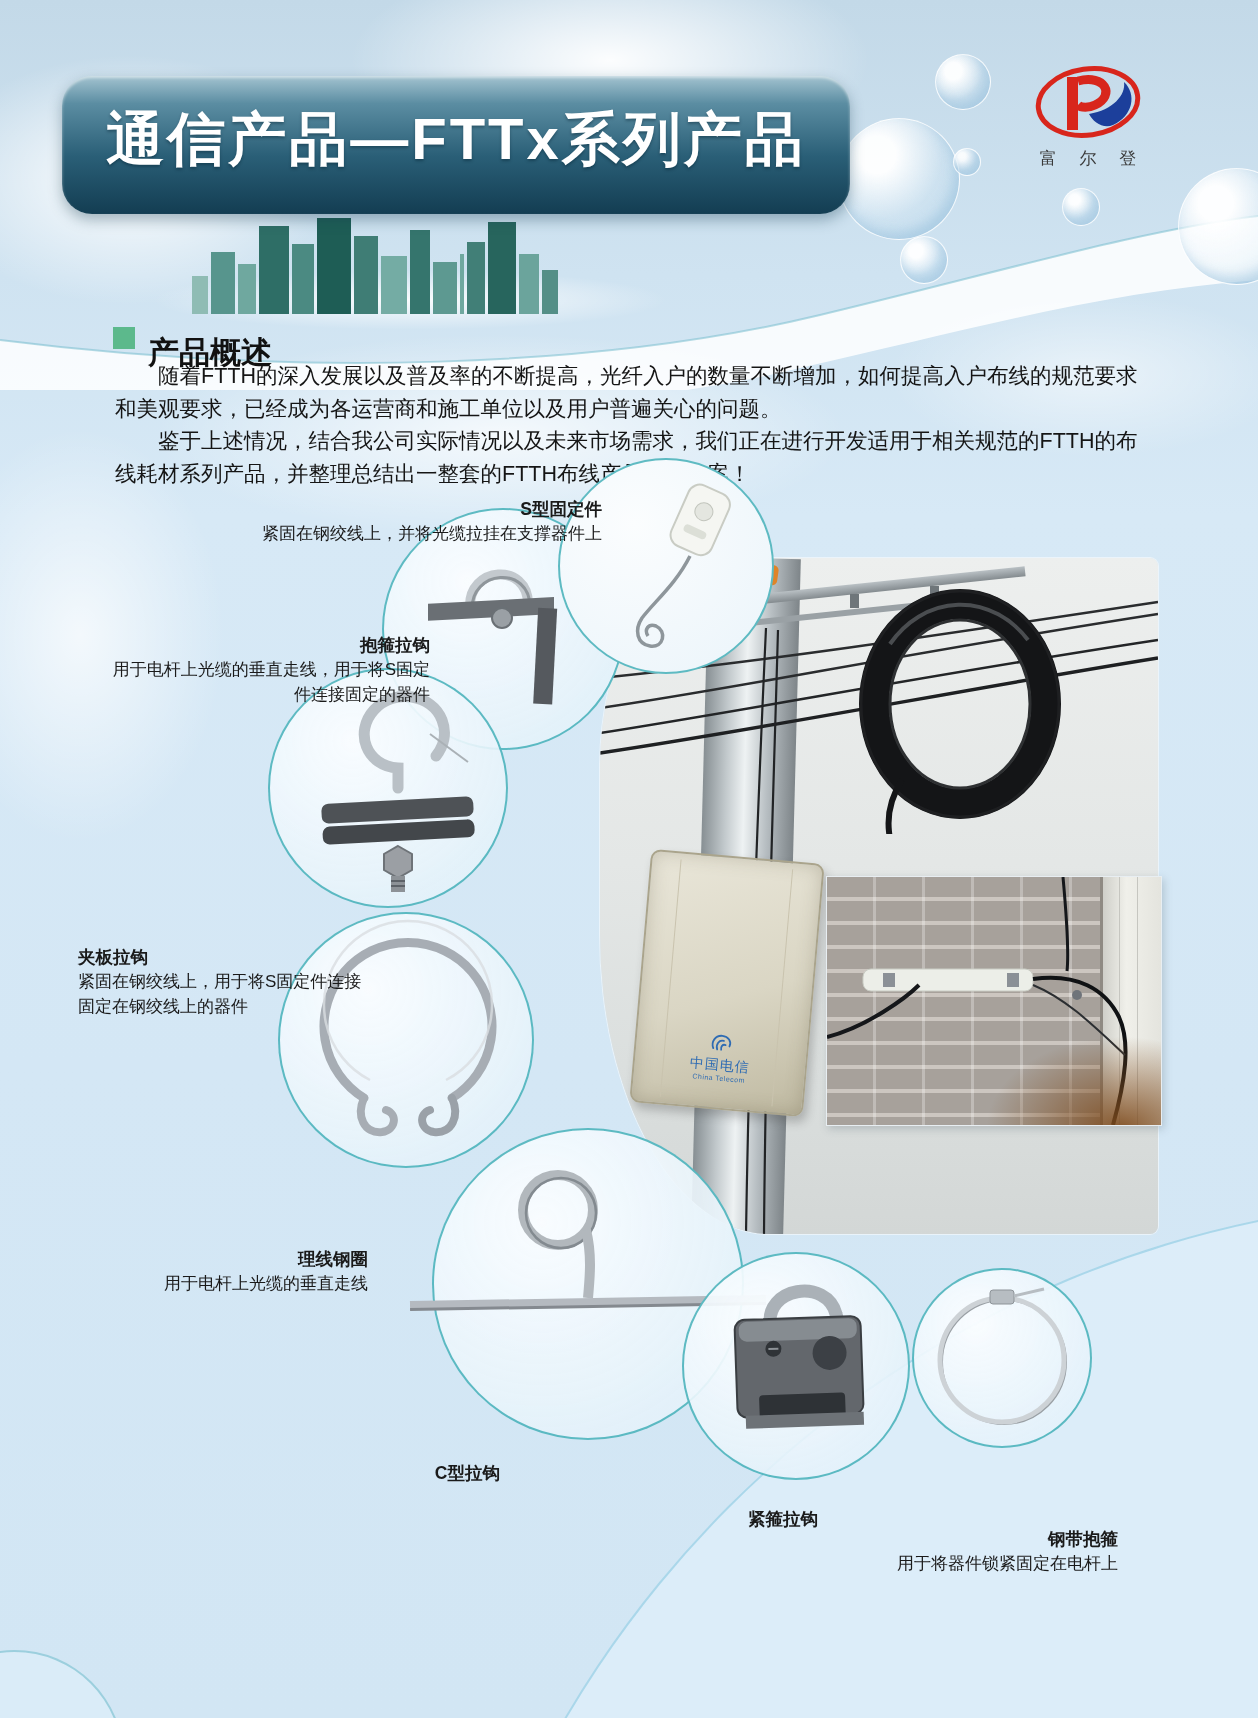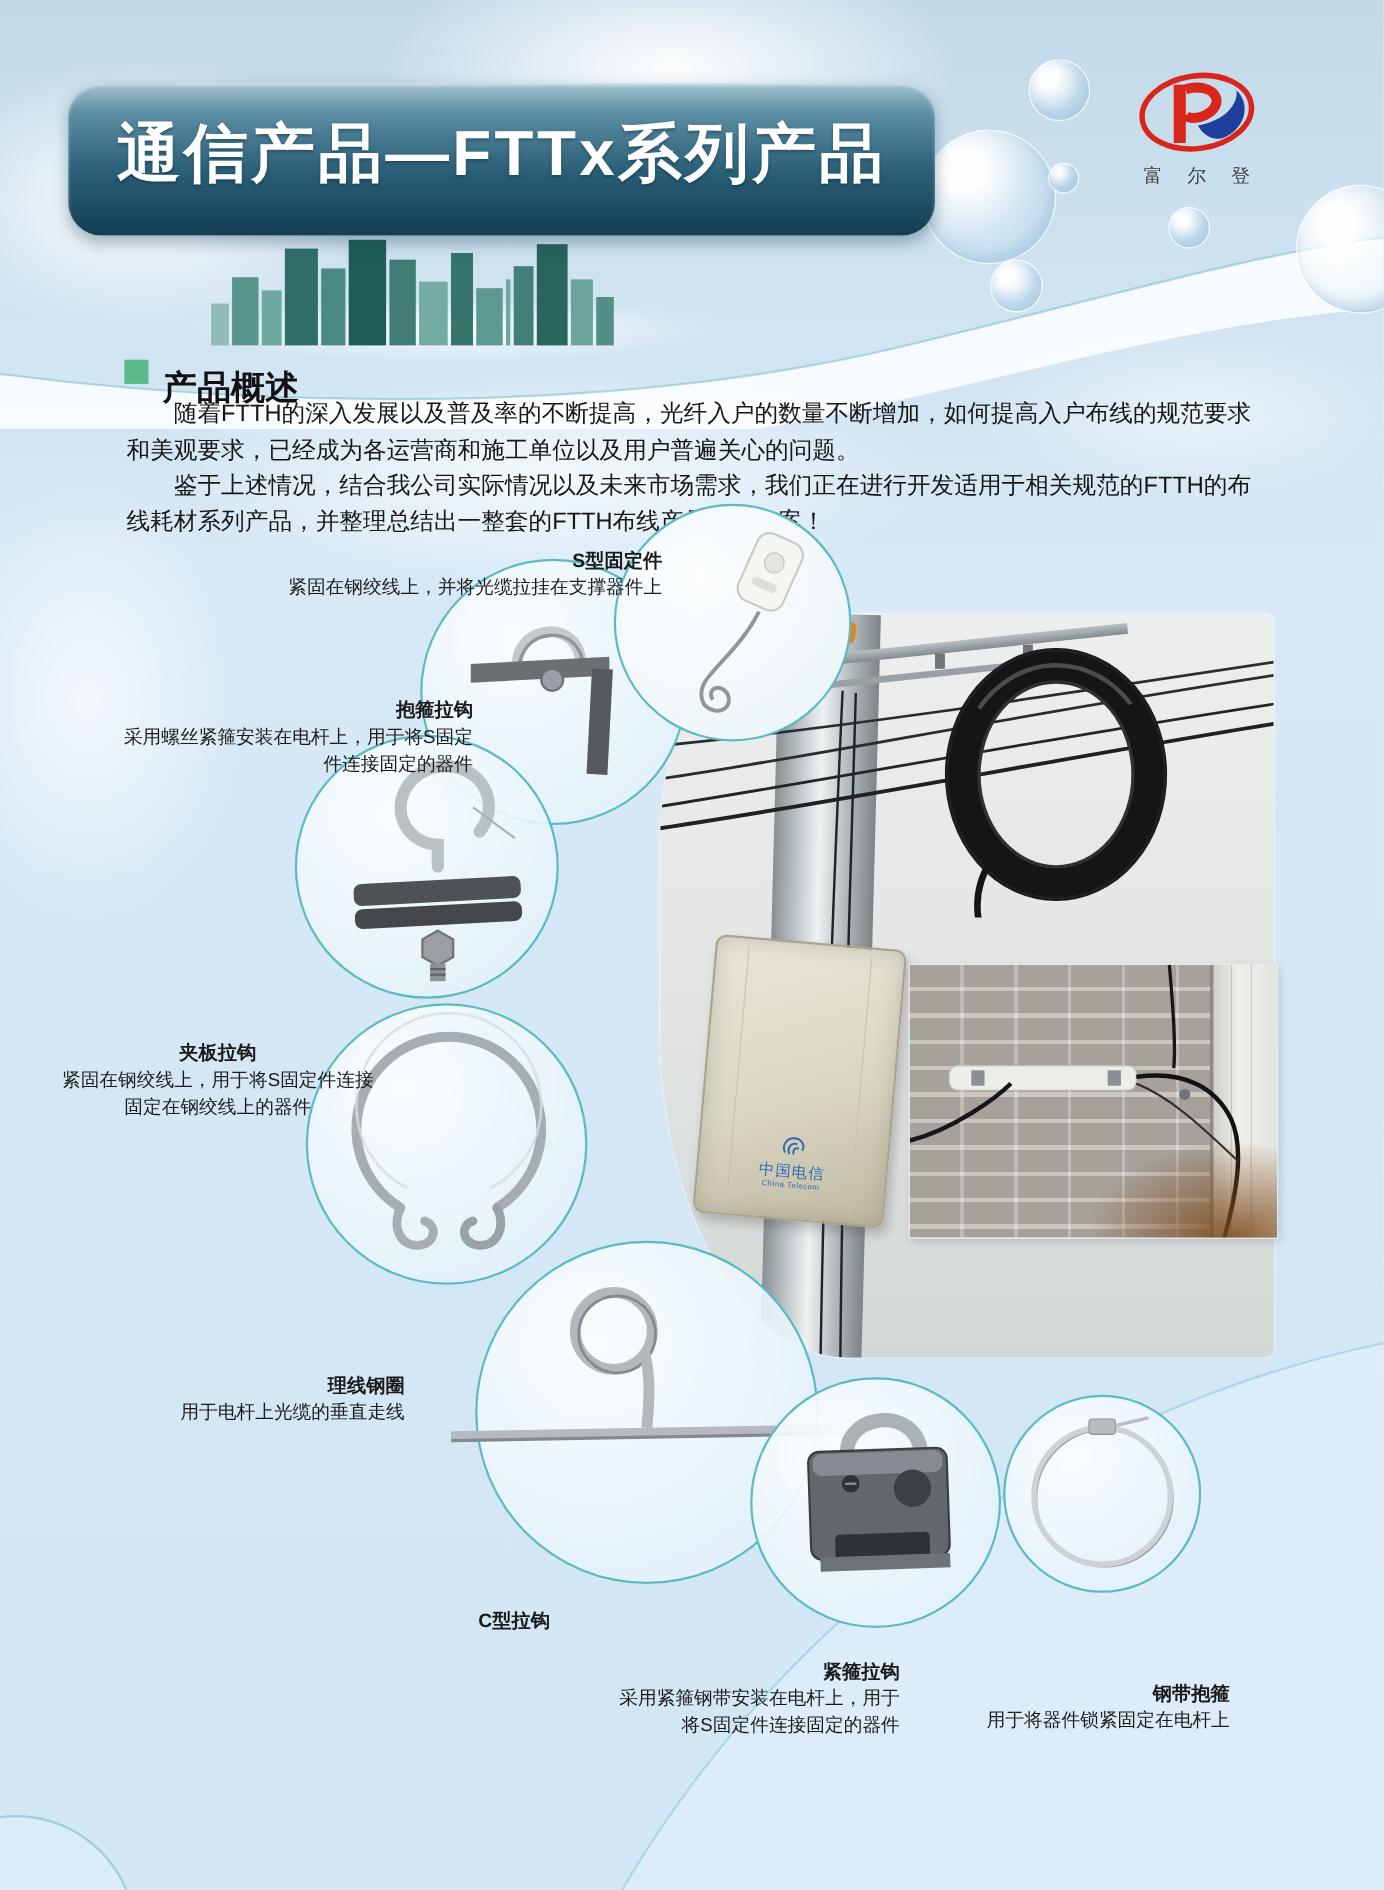--- a/index.html
+++ b/index.html
@@ -286,40 +286,39 @@
     </svg>
   </div>
 
   <div class="plabel" style="right:656px;top:496px;width:400px;text-align:right">
     <div class="pname">S型固定件</div>
     <div class="pdesc">紧固在钢绞线上，并将光缆拉挂在支撑器件上</div>
   </div>
 
   <div class="plabel" style="right:828px;top:632px;width:330px;text-align:right">
     <div class="pname">抱箍拉钩</div>
-    <div class="pdesc">采用螺丝紧箍安装在电杆上，用于将S固定件连接固定的器件</div>
-  </div>
-
-  <div class="plabel" style="right:910px;top:944px;width:300px;text-align:center">
+    <div class="pdesc">用于电杆上光缆的垂直走线，用于将S固定件连接固定的器件</div>
+  </div>
+
+  <div class="plabel" style="right:880px;top:944px;width:300px;text-align:left">
     <div class="pname">夹板拉钩</div>
     <div class="pdesc">紧固在钢绞线上，用于将S固定件连接固定在钢绞线上的器件</div>
   </div>
 
   <div class="plabel" style="right:890px;top:1246px;width:280px;text-align:right">
     <div class="pname">理线钢圈</div>
     <div class="pdesc">用于电杆上光缆的垂直走线</div>
   </div>
 
   <div class="plabel" style="right:758px;top:1460px;width:260px;text-align:right">
     <div class="pname">C型拉钩</div>
   </div>
 
   <div class="plabel" style="right:440px;top:1506px;width:270px;text-align:right">
     <div class="pname">紧箍拉钩</div>
-    <div class="pdesc">采用紧箍钢带安装在电杆上，用于将S固定件连接固定的器件</div>
   </div>
 
   <div class="plabel" style="right:140px;top:1526px;width:280px;text-align:right">
     <div class="pname">钢带抱箍</div>
     <div class="pdesc">用于将器件锁紧固定在电杆上</div>
   </div>
 
 </div>
 
 </body></html>

